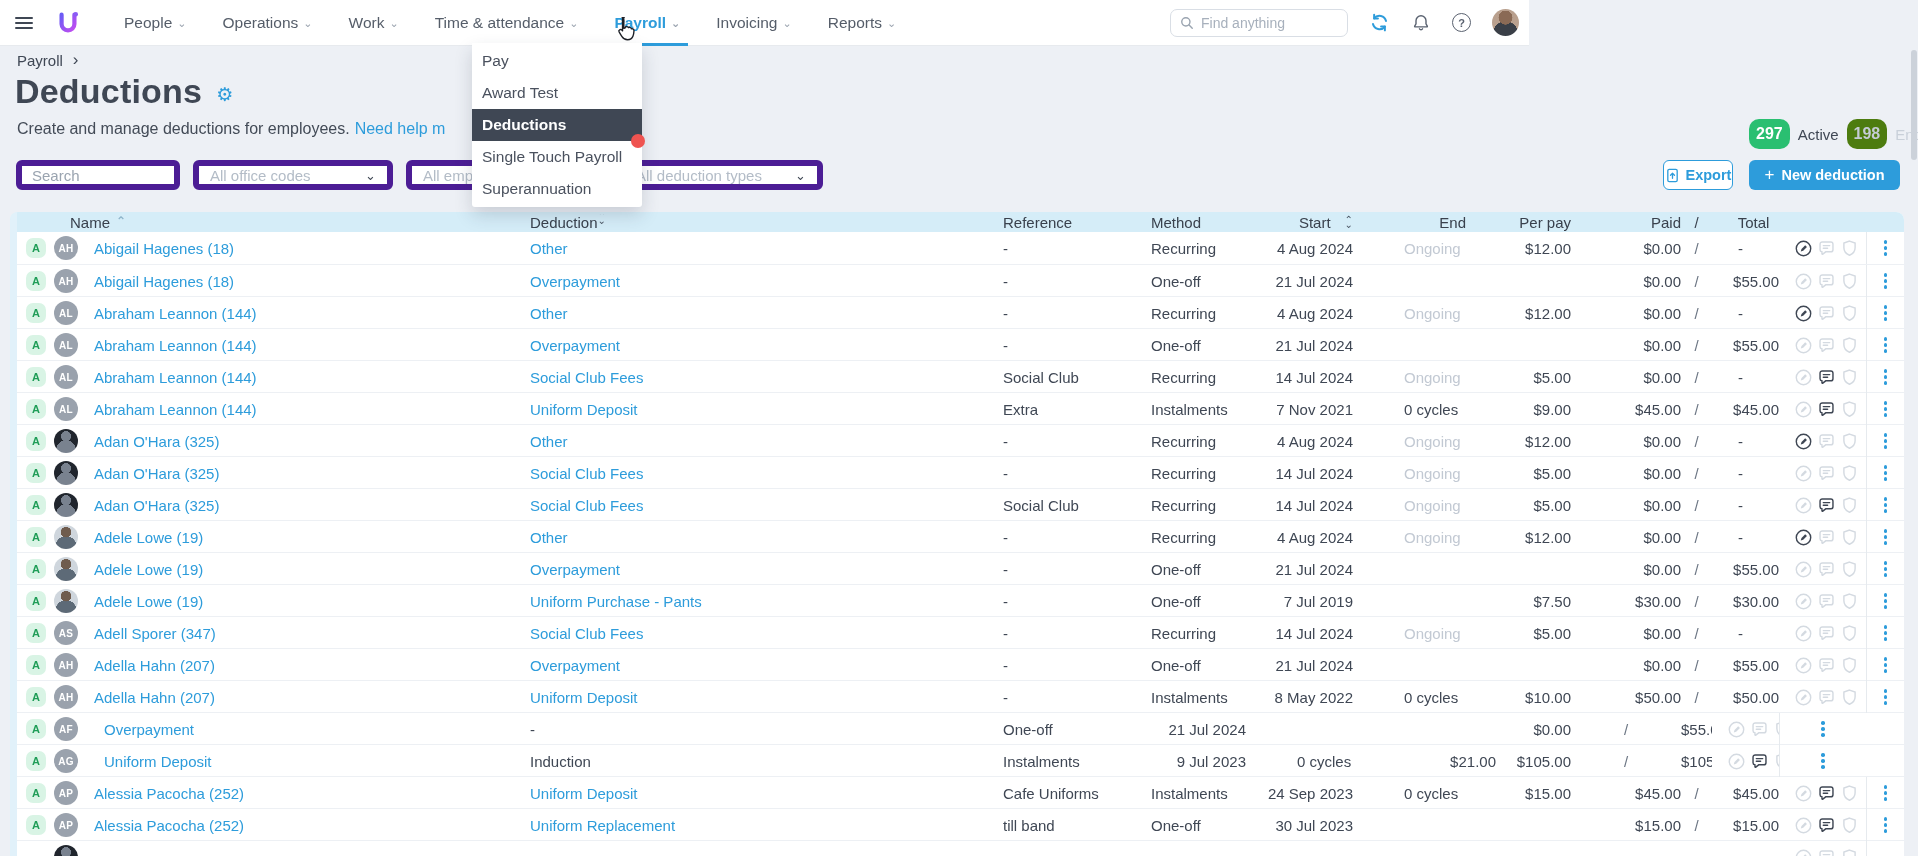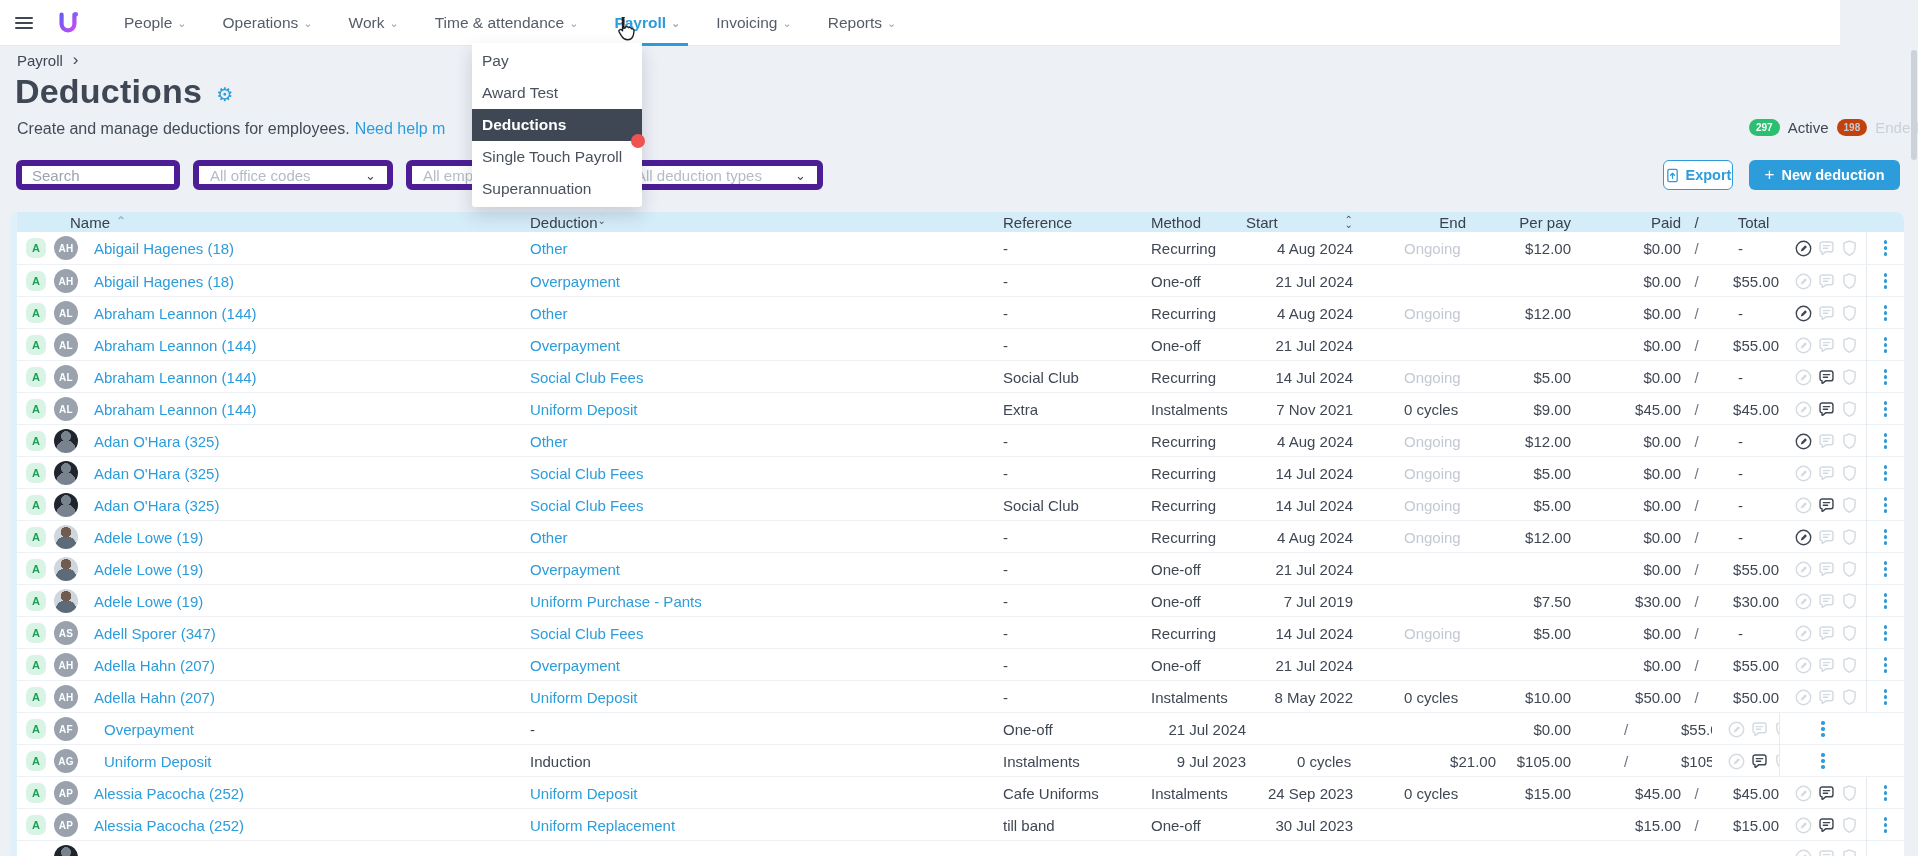--- a/index.html
+++ b/index.html
@@ -2,21 +2,21 @@
 <html><head>
 <meta charset="utf-8">
 <style>
   * { margin:0; padding:0; box-sizing:border-box; }
   html,body { width:1918px; height:856px; overflow:hidden; }
   body {
     font-family:"Liberation Sans","DejaVu Sans",sans-serif;
     background:#edf0f5; color:#3f4754; position:relative;
   }
   
-  .topbar{position:absolute;left:0;top:0;width:1840px;height:46px;background:#fff;
+  .topbar{position:absolute;left:0;top:0;width:1529px;height:46px;background:#fff;
     border-bottom:1px solid #e7eaee;display:flex;align-items:center;z-index:40;}
   .hamburger{margin-left:15px;width:18px;display:flex;flex-direction:column;gap:3px;cursor:pointer;}
   .hamburger i{height:2px;background:#3f4754;border-radius:1px;}
   .logo{margin-left:24px;display:flex;align-items:center;}
   .mainnav{margin-left:27px;display:flex;height:46px;}
   .nav-item{position:relative;display:flex;align-items:center;gap:5px;height:46px;
     padding:0 18px;font-size:15.5px;color:#555d69;cursor:pointer;white-space:nowrap;}
   .nav-item .chev{font-family:"DejaVu Sans",sans-serif;font-size:11px;color:#9aa3af;margin-top:2px;}
   .nav-item.active{color:#2d9cdb;font-weight:bold;}
   .nav-item.active::after{content:"";position:absolute;left:10px;right:10px;bottom:0;height:3px;background:#2d9cdb;}
@@ -33,24 +33,24 @@
                radial-gradient(circle at 50% 92%,#3a3f47 0 44%,rgba(0,0,0,0) 45%),#b9a08e;}
   
   .breadcrumb{position:absolute;left:17px;top:50px;font-size:15px;color:#3f4754;display:flex;gap:10px;align-items:center;}
   .breadcrumb .bc-sep{color:#3f4754;font-size:17px;}
   .page-title-row{position:absolute;left:15px;top:72px;display:flex;align-items:center;gap:14px;}
   .page-title{font-size:34px;font-weight:bold;color:#3f4754;letter-spacing:.2px;}
   .gear{font-family:"DejaVu Sans",sans-serif;font-size:19px;color:#2d9cdb;margin-top:4px;cursor:pointer;}
   .subtitle{position:absolute;left:17px;top:120px;font-size:16px;color:#434b57;}
   .subtitle a{color:#2d9cdb;text-decoration:none;margin-left:5px;cursor:pointer;}
   .counts{position:absolute;left:1749px;top:119px;display:flex;align-items:center;gap:8px;font-size:15px;}
-  .pill{min-width:28px;height:17px;padding:0 7px;border-radius:10px;display:flex;align-items:center;justify-content:center;
-    font-size:10px;font-weight:bold;}
+  .pill{min-width:28px;height:30px;padding:0 7px;border-radius:10px;display:flex;align-items:center;justify-content:center;
+    font-size:16px;font-weight:bold;}
   .pill.green{background:#2abf71;color:#fff;}
-  .pill.gray{background:#c2410c;color:#c4cbd4;}
+  .pill.gray{background:#4d7c0f;color:#c4cbd4;}
   .count-label{color:#3f4754;}
   .count-label.muted{color:#c9d0d9;}
   
   .filterbar{position:absolute;left:16px;top:160px;display:flex;gap:13px;}
   .f-input,.f-select{height:30px;background:#fff;border:6px solid #4c1d95;border-radius:6px;font-size:15px;}
   .f-input{width:164px;padding:0 10px;color:#3f4754;outline:none;}
   .f-input::placeholder{color:#9aa4b0;}
   .f-select{display:flex;align-items:center;justify-content:space-between;padding:0 11px;color:#b3bcc7;cursor:pointer;}
   .f-select .chev{font-family:"DejaVu Sans",sans-serif;color:#3f4754;font-size:13px;}
   .w-office{width:200px;} .w-emp{width:200px;} .w-types{width:204px;}
@@ -65,21 +65,21 @@
     border-radius:8px 8px 0 0;overflow:hidden;}
   .table::before{content:"";position:absolute;left:0;top:0;bottom:0;width:7px;background:#e1f1fa;}
   .trow{display:grid;grid-template-columns:44px 40px 426px 473px 148px 105px 107px 143px 75px 110px 31px 67px 87px 38px;
     align-items:center;height:32px;font-size:15px;color:#3f4754;}
   .thead{height:20px;background:#d5edf8;font-weight:500;color:#39414d;}
   .trow + .trow{border-top:1px solid #edf0f4;}
   .cell{white-space:nowrap;overflow:hidden;}
   .h-name{grid-column:1/4;padding-left:60px;display:flex;align-items:center;gap:6px;}
   .h-deduction{grid-column:4;padding-left:10px;display:flex;align-items:flex-start;}
   .h-ref{grid-column:5;padding-left:10px;} .h-method{grid-column:6;padding-left:10px;}
-  .h-start{grid-column:7;display:flex;align-items:center;justify-content:space-between;gap:5px;}
+  .h-start{grid-column:7;display:flex;align-items:center;justify-content:flex-end;gap:14px;}
   .h-end{grid-column:8;text-align:right;padding-right:30px;}
   .h-perpay{grid-column:9;text-align:right;} .h-paid{grid-column:10;text-align:right;}
   .h-slash{grid-column:11;text-align:center;} .h-total{grid-column:12;padding-left:16px;text-align:center;}
   .sort-asc{font-family:"DejaVu Sans",sans-serif;color:#8fb5ca;font-size:12px;font-weight:bold;margin-top:-3px;}
   .sort-both{display:flex;flex-direction:column;font-family:"DejaVu Sans",sans-serif;font-size:10px;
     line-height:5px;color:#4a5563;margin-top:-1px;}
   .c-status{padding-left:16px;} .c-avatar{}
   .status-badge{width:20px;height:20px;border-radius:7px;background:#d9f4e5;color:#1f9d57;
     font-size:11px;font-weight:bold;display:flex;align-items:center;justify-content:center;}
   .avatar{width:24px;height:24px;border-radius:50%;display:flex;align-items:center;justify-content:center;
@@ -160,20 +160,45 @@
       </div>
       <div class="nav-item">
         <span>Invoicing</span>
         <span class="chev">⌄</span>
       </div>
       <div class="nav-item">
         <span>Reports</span>
         <span class="chev">⌄</span>
       </div>
     </div>
+  <div class="top-right">
+    <div class="find">
+      <svg width="14" height="14" viewBox="0 0 16 16">
+        <circle cx="6.7" cy="6.7" r="4.7" fill="none" stroke="#9aa4b0" stroke-width="1.6"></circle>
+        <path d="M10.4 10.4 14 14" stroke="#9aa4b0" stroke-width="1.6" stroke-linecap="round"></path>
+      </svg>
+      <input placeholder="Find anything" style="">
+    </div>
+    <span class="iconbtn">
+      <svg width="21" height="21" viewBox="0 0 20 20" fill="none" stroke="#2d9cdb" stroke-width="1.9" stroke-linecap="round" stroke-linejoin="round">
+        <path d="M16.2 8.6A6.4 6.4 0 0 0 4.9 6.1"></path>
+          <path d="M4.9 2.5v3.6h3.6"></path>
+        <path d="M3.8 11.4a6.4 6.4 0 0 0 11.3 2.5"></path>
+          <path d="M15.1 17.5v-3.6h-3.6"></path>
+      </svg>
+    </span>
+    <span class="iconbtn">
+      <svg width="20" height="20" viewBox="0 0 20 20">
+        <path d="M10 2.8a5 5 0 0 1 5 5v3.1l1.3 2.2c.2.4 0 .8-.5.8H4.2c-.5 0-.7-.4-.5-.8L5 10.9V7.8a5 5 0 0 1 5-5z" fill="none" stroke="#5a6270" stroke-width="1.4"></path>
+        <path d="M8.4 15.8a1.8 1.8 0 0 0 3.2 0" stroke="#5a6270" stroke-width="1.4" fill="none" stroke-linecap="round"></path>
+      </svg>
+    </span>
+    <span class="help-circle">?</span>
+    <span class="user-avatar"></span>
+  </div>
 </div>
 
 <div class="breadcrumb">
   <span>Payroll</span>
   <span class="bc-sep">›</span>
 </div>
 <div class="page-title-row">
   <span class="page-title">Deductions</span>
   <span class="gear">⚙</span>
 </div>

